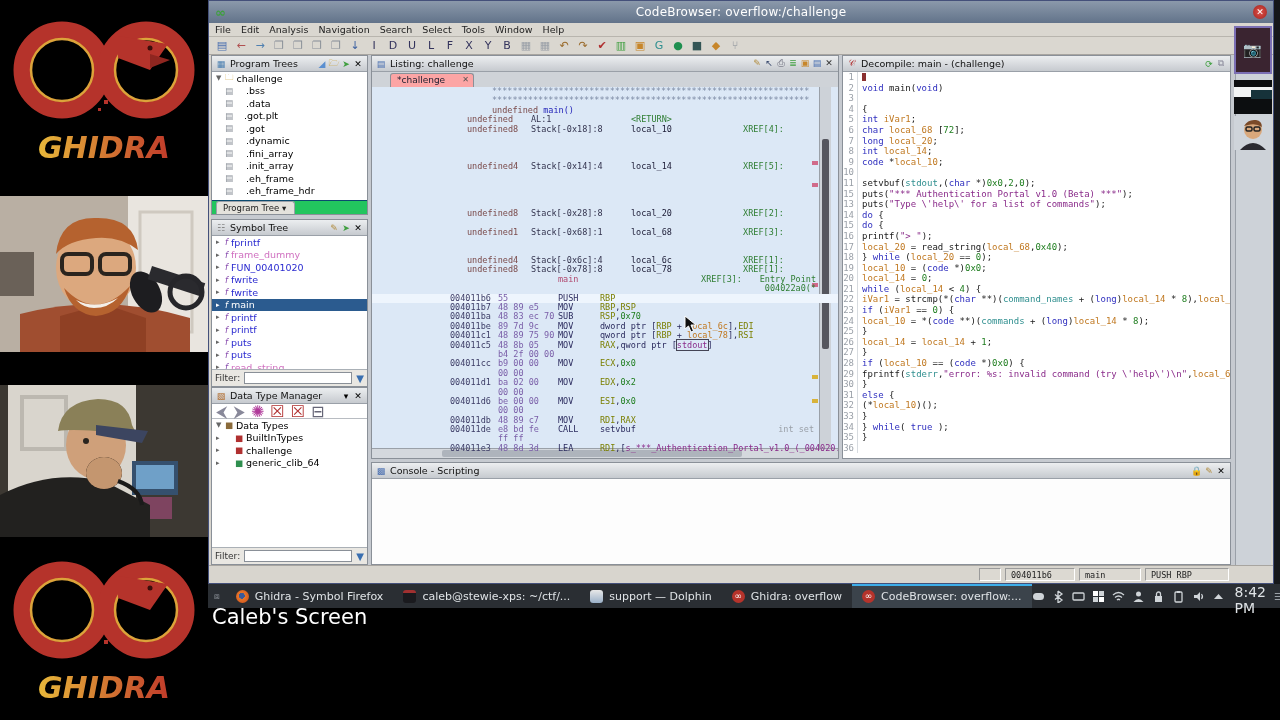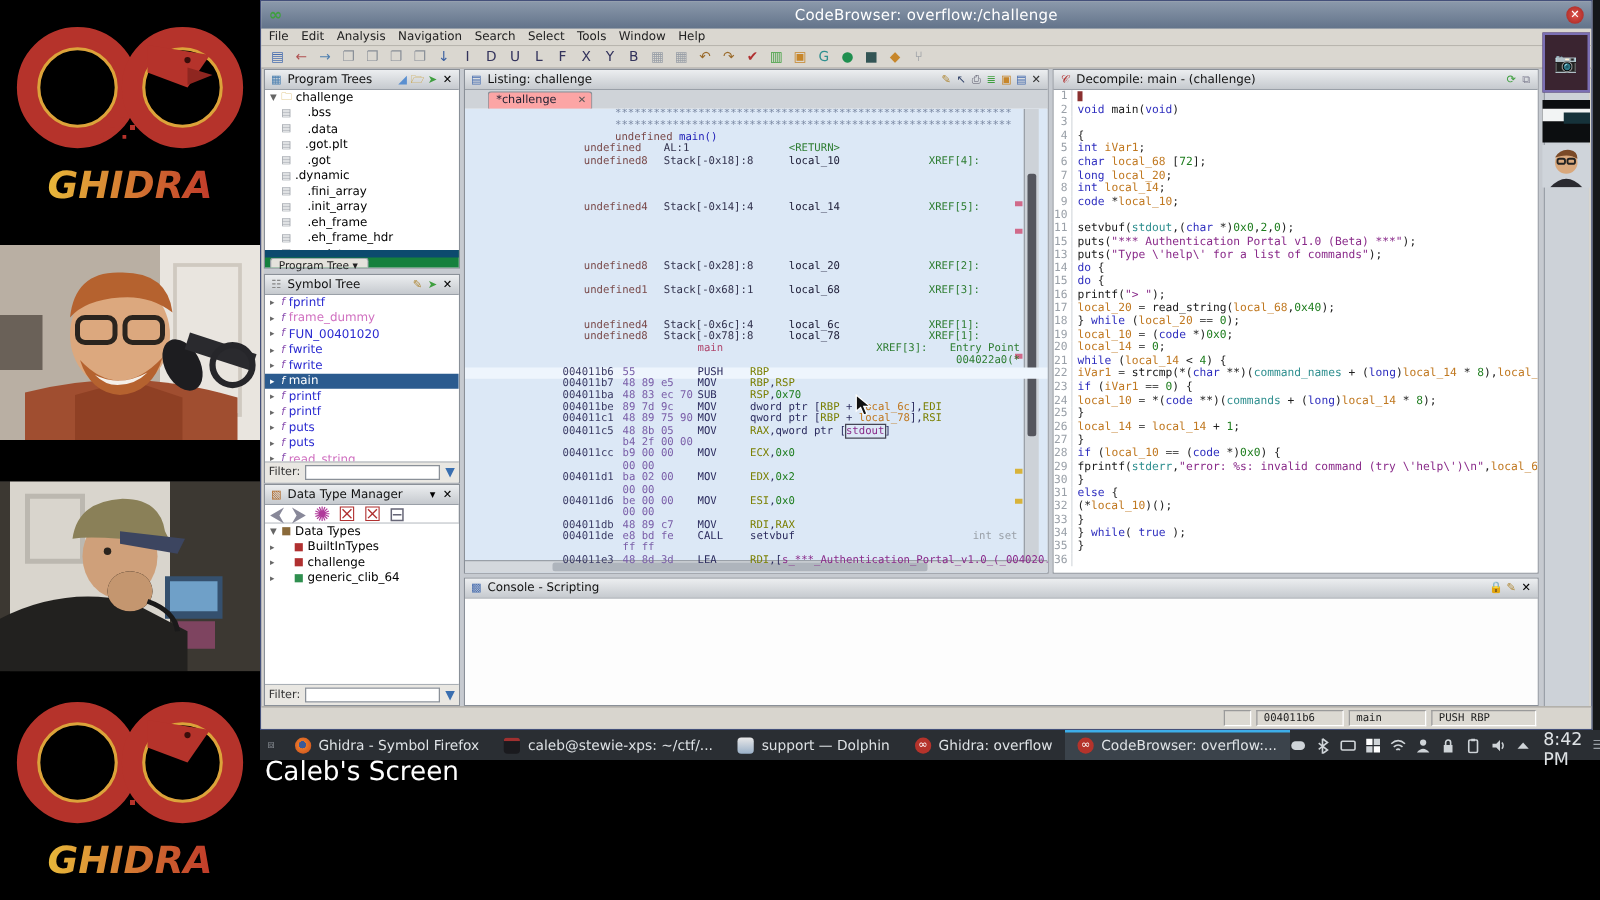--- a/index.html
+++ b/index.html
@@ -47,21 +47,21 @@
   .trow { display:flex; align-items:center; height:12.5px; font-size:9.5px; white-space:nowrap; padding-left:4px; }
   .trow .tw { width:9px; color:#666; font-size:7px; }
   .trow .tico { margin-right:3px; font-size:8.5px; }
   .trow.sel { background:#2b5b8f; color:#fff !important; }
   .trow.sel * { color:#fff !important; }
   .filterrow { height:17px; border-top:1px solid #aab0b6; display:flex; align-items:center;
                padding:0 3px; gap:4px; background:#e9e7e2; flex:0 0 auto; }
   .filterrow label { font-size:9px; color:#333; }
   .filterrow input { flex:1; height:12px; font-size:9px; border:1px solid #8a9098; background:#fff; min-width:10px; }
   .funnel { color:#3a6fb0; font-size:10px; }
-  .pt-tabrow { height:14px; background:#15803d; border-top:6px solid #0c4a6e; display:flex; flex:0 0 auto; }
+  .pt-tabrow { height:14px; background:#22c55e; border-top:1px solid #0c4a6e; display:flex; flex:0 0 auto; }
   .pt-tab { background:#e4e2dc; border:1px solid #9aa0a8; border-bottom:none; font-size:8.5px;
             padding:1px 8px 0 6px; margin-left:4px; border-radius:3px 3px 0 0; color:#222; }
 
   
   .ltabrow { height:15px; background:#cfd3d8; display:flex; align-items:flex-end; padding-left:2px; flex:0 0 auto; }
   .ltab { background:#fca5a5; border:1px solid #8a9098; border-bottom:none; height:14px;
           font-size:9px; padding:1px 4px 0 6px; border-radius:3px 3px 0 0; color:#223; display:flex; gap:17px;margin-left:16px; }
   .ltab .tclose { color:#555; font-size:8px; }
   #listing-body { background:#dce8f6; font-family:"DejaVu Sans Mono", monospace; font-size:8.5px;
                   color:#2a2a3c; position:relative; flex:1 1 auto; overflow:hidden; }
@@ -322,21 +322,21 @@
               <span style="margin-left:8px">.got.plt</span>
             </div>
             <div class="trow">
               <span class="tw"></span>
               <span class="tico" style="color:#8a9098">▤</span>
               <span style="margin-left:10px">.got</span>
             </div>
             <div class="trow">
               <span class="tw"></span>
               <span class="tico" style="color:#8a9098">▤</span>
-              <span style="">.dynamic</span>
+              <span style="margin-left:10px">.dynamic</span>
             </div>
             <div class="trow">
               <span class="tw"></span>
               <span class="tico" style="color:#8a9098">▤</span>
               <span style="margin-left:10px">.fini_array</span>
             </div>
             <div class="trow">
               <span class="tw"></span>
               <span class="tico" style="color:#8a9098">▤</span>
               <span style="margin-left:10px">.init_array</span>

